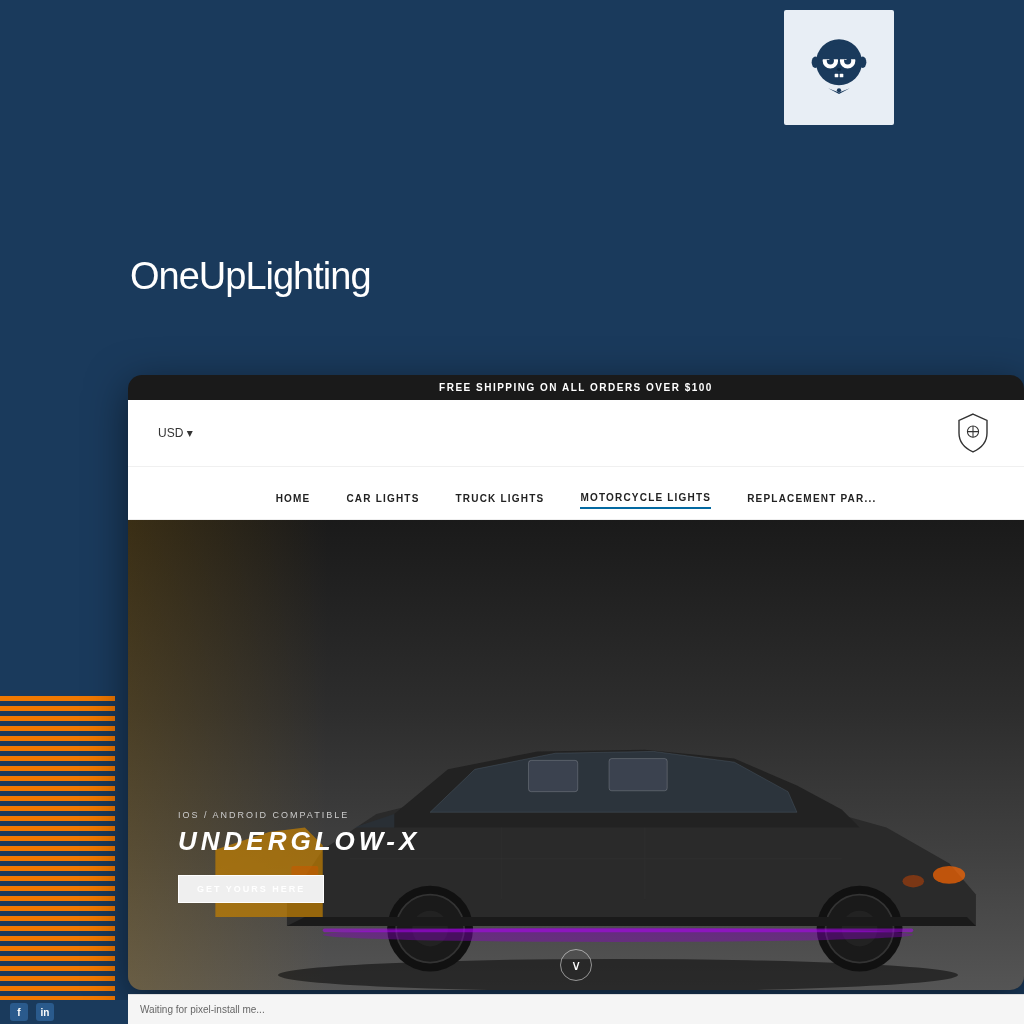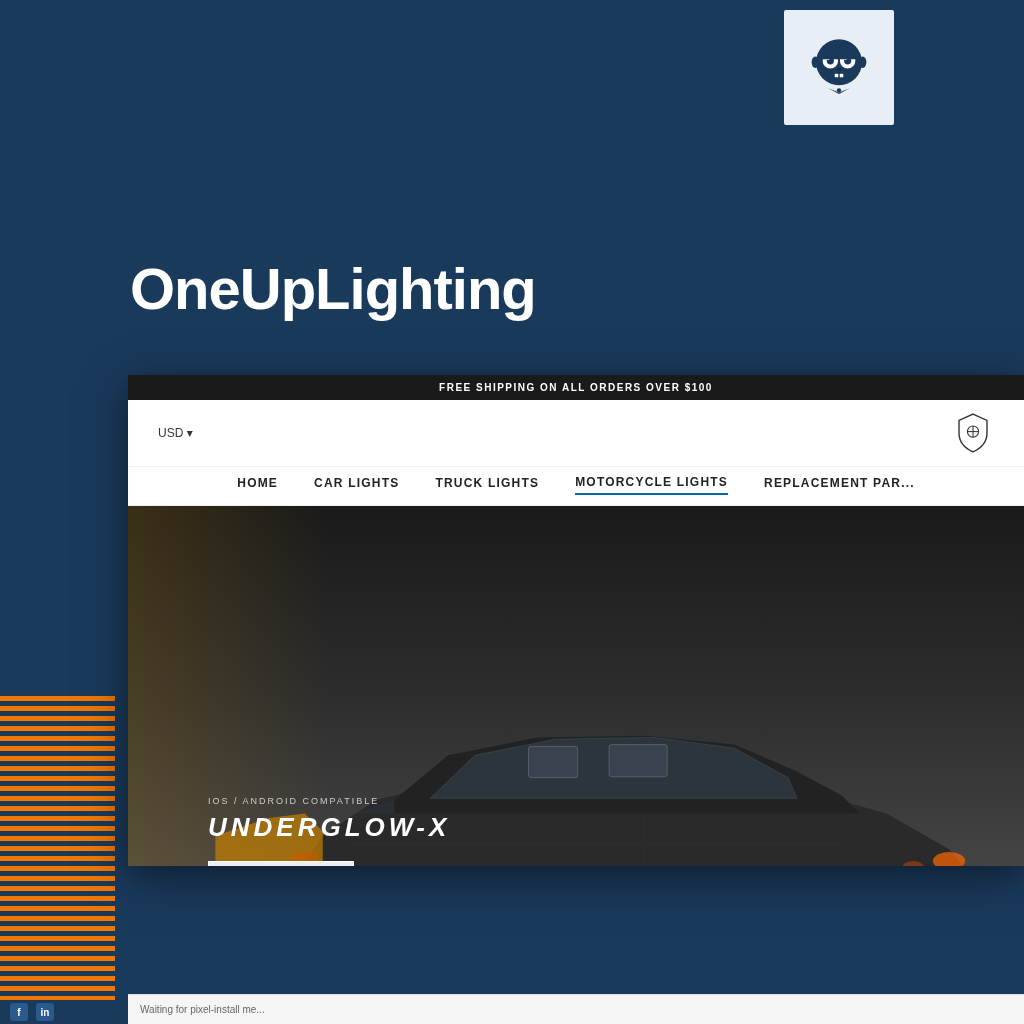--- a/index.html
+++ b/index.html
@@ -49,22 +49,22 @@
       height: 5px;
       background-color: #f07800;
     }
 
     
     .app-title {
       position: absolute;
       top: 255px;
       left: 130px;
       color: #ffffff;
-      font-size: 58px;
-      font-weight: 700;
+      font-size: 38px;
+      font-weight: 400;
       letter-spacing: -1px;
     }
 
     
     .nerd-icon-box {
       position: absolute;
       top: 10px;
       right: 130px;
       width: 110px;
       height: 115px;
@@ -74,23 +74,23 @@
       justify-content: center;
       border-radius: 2px;
     }
 
     
     .website-preview {
       position: absolute;
       top: 375px;
       left: 128px;
       width: 896px;
-      height: 491px;
+      height: 615px;
       overflow: hidden;
-      border-radius: 0;
+      border-radius: 14px;
       box-shadow: 0 10px 40px rgba(0,0,0,0.5);
     }
 
     
     .site-banner {
       width: 100%;
       background: #1a1a1a;
       color: #ffffff;
       text-align: center;
       font-size: 10px;
@@ -125,27 +125,28 @@
     .site-nav {
       background: #ffffff;
       display: flex;
       justify-content: center;
       align-items: center;
       gap: 36px;
       padding: 8px 30px 10px;
       border-bottom: 1px solid #eee;
     }
     .nav-item {
-      font-size: 12px;
+      font-size: 10px;
       font-weight: 700;
       letter-spacing: 1.2px;
       color: #222;
       text-transform: uppercase;
       cursor: pointer;
       padding-bottom: 4px;
+      margin-top: 17px;
     }
     .nav-item.active {
       border-bottom: 2px solid #0369a1;
     }
 
     
     .site-hero {
       width: 100%;
       height: calc(615px - 30px - 66px - 46px);
       background: #2a2a2a;
@@ -174,21 +175,20 @@
       height: 100%;
       background: linear-gradient(to right, #c4860030, transparent);
     }
 
     
     .hero-text-overlay {
       position: absolute;
       bottom: 90px;
       left: 50px;
       color: #fff;
-      margin-left: 30px;
     }
     .hero-subtitle {
       font-size: 9px;
       letter-spacing: 2px;
       color: #ccc;
       text-transform: uppercase;
       margin-bottom: 6px;
     }
     .hero-title {
       font-size: 26px;

